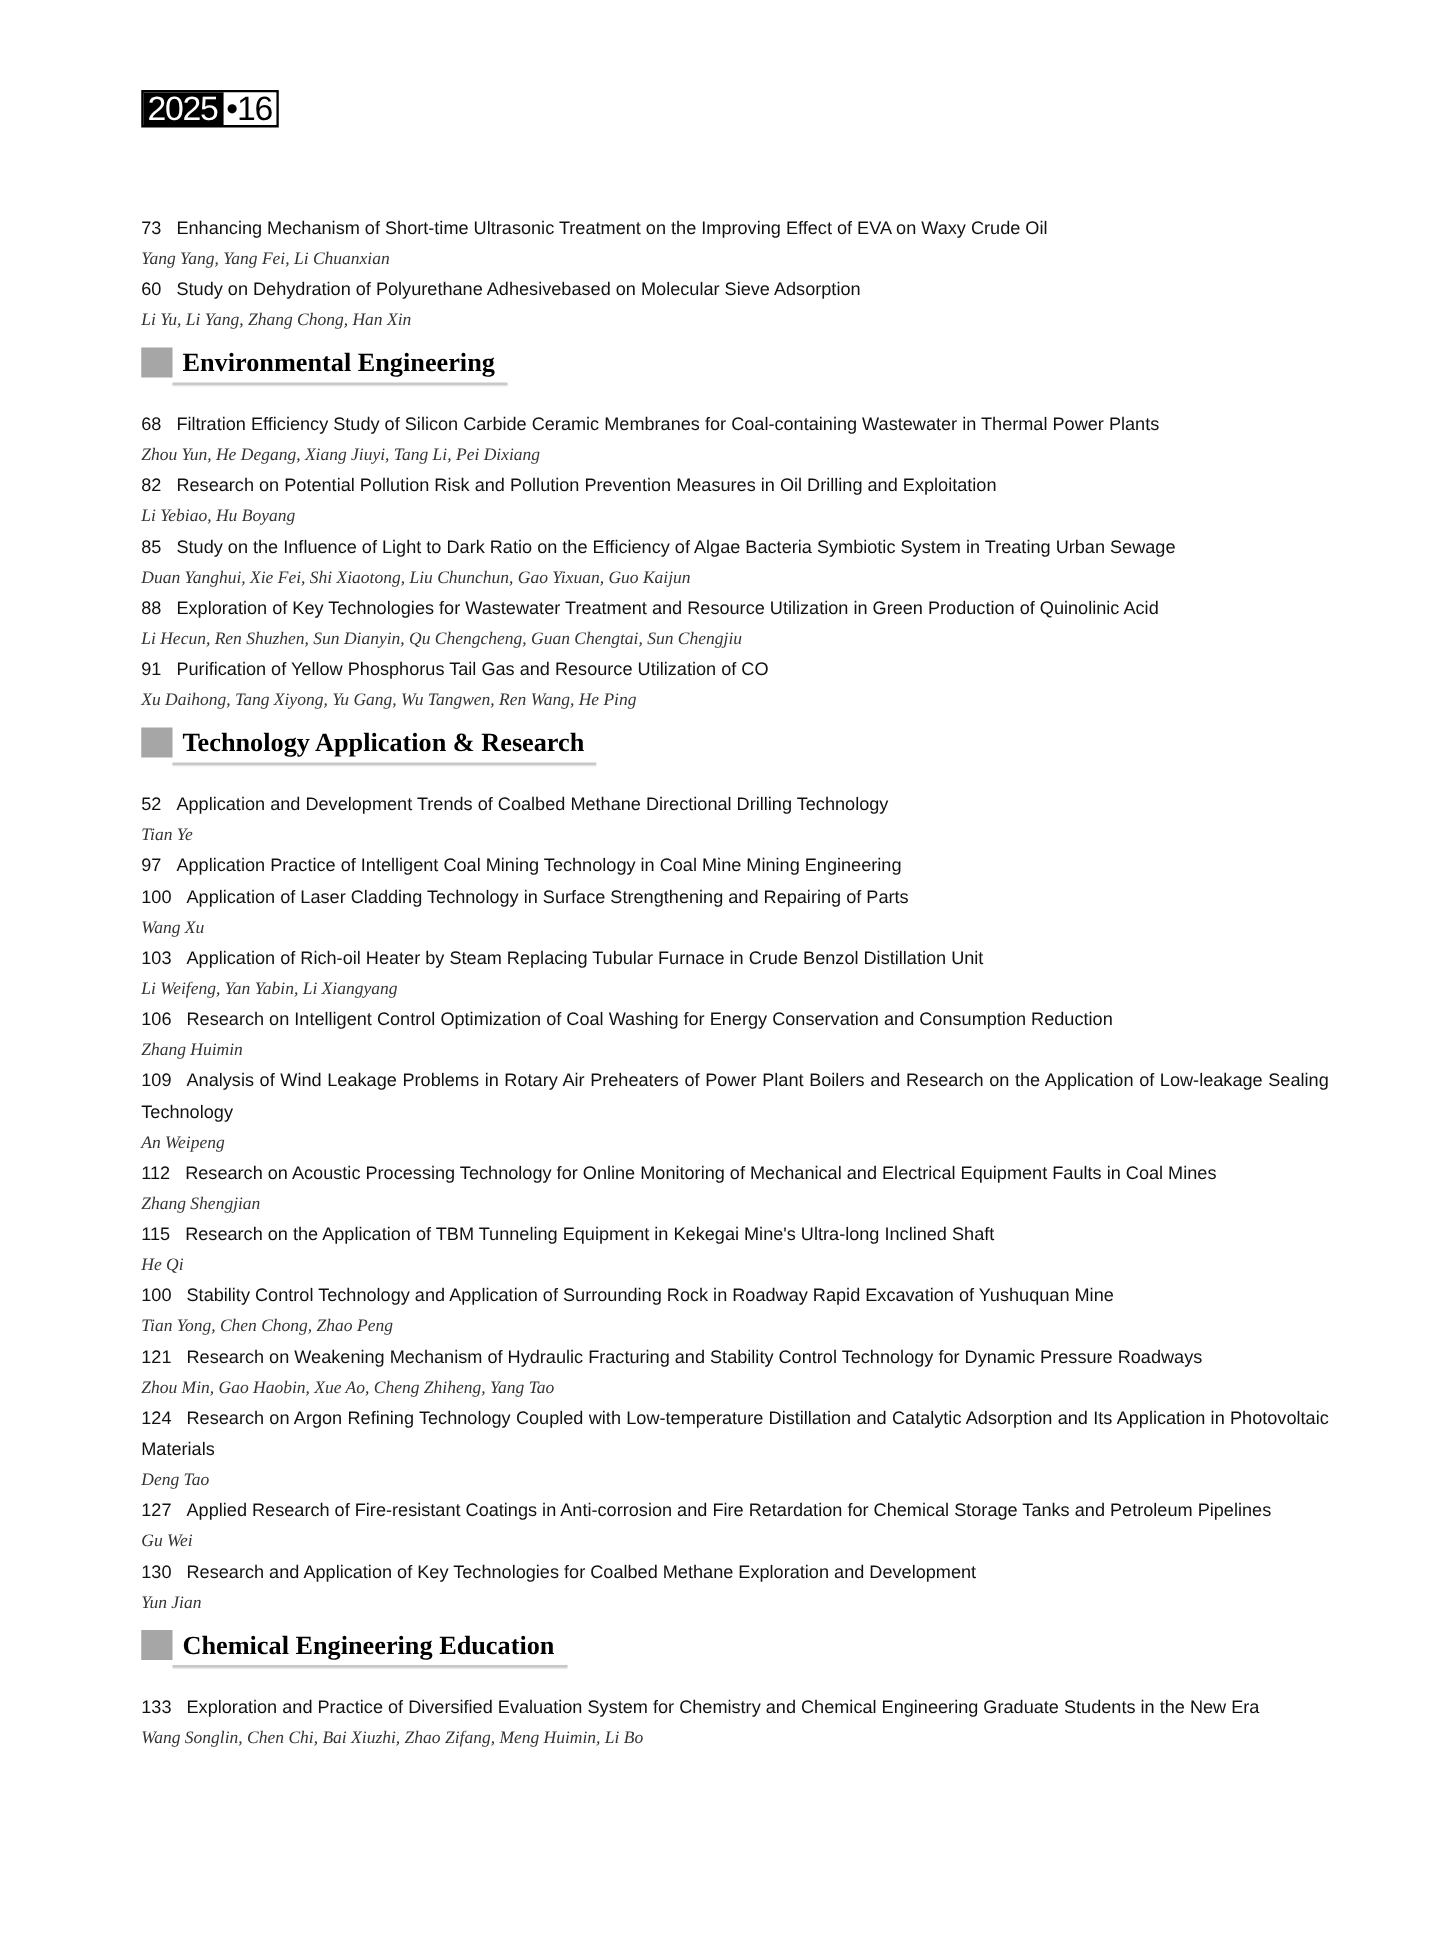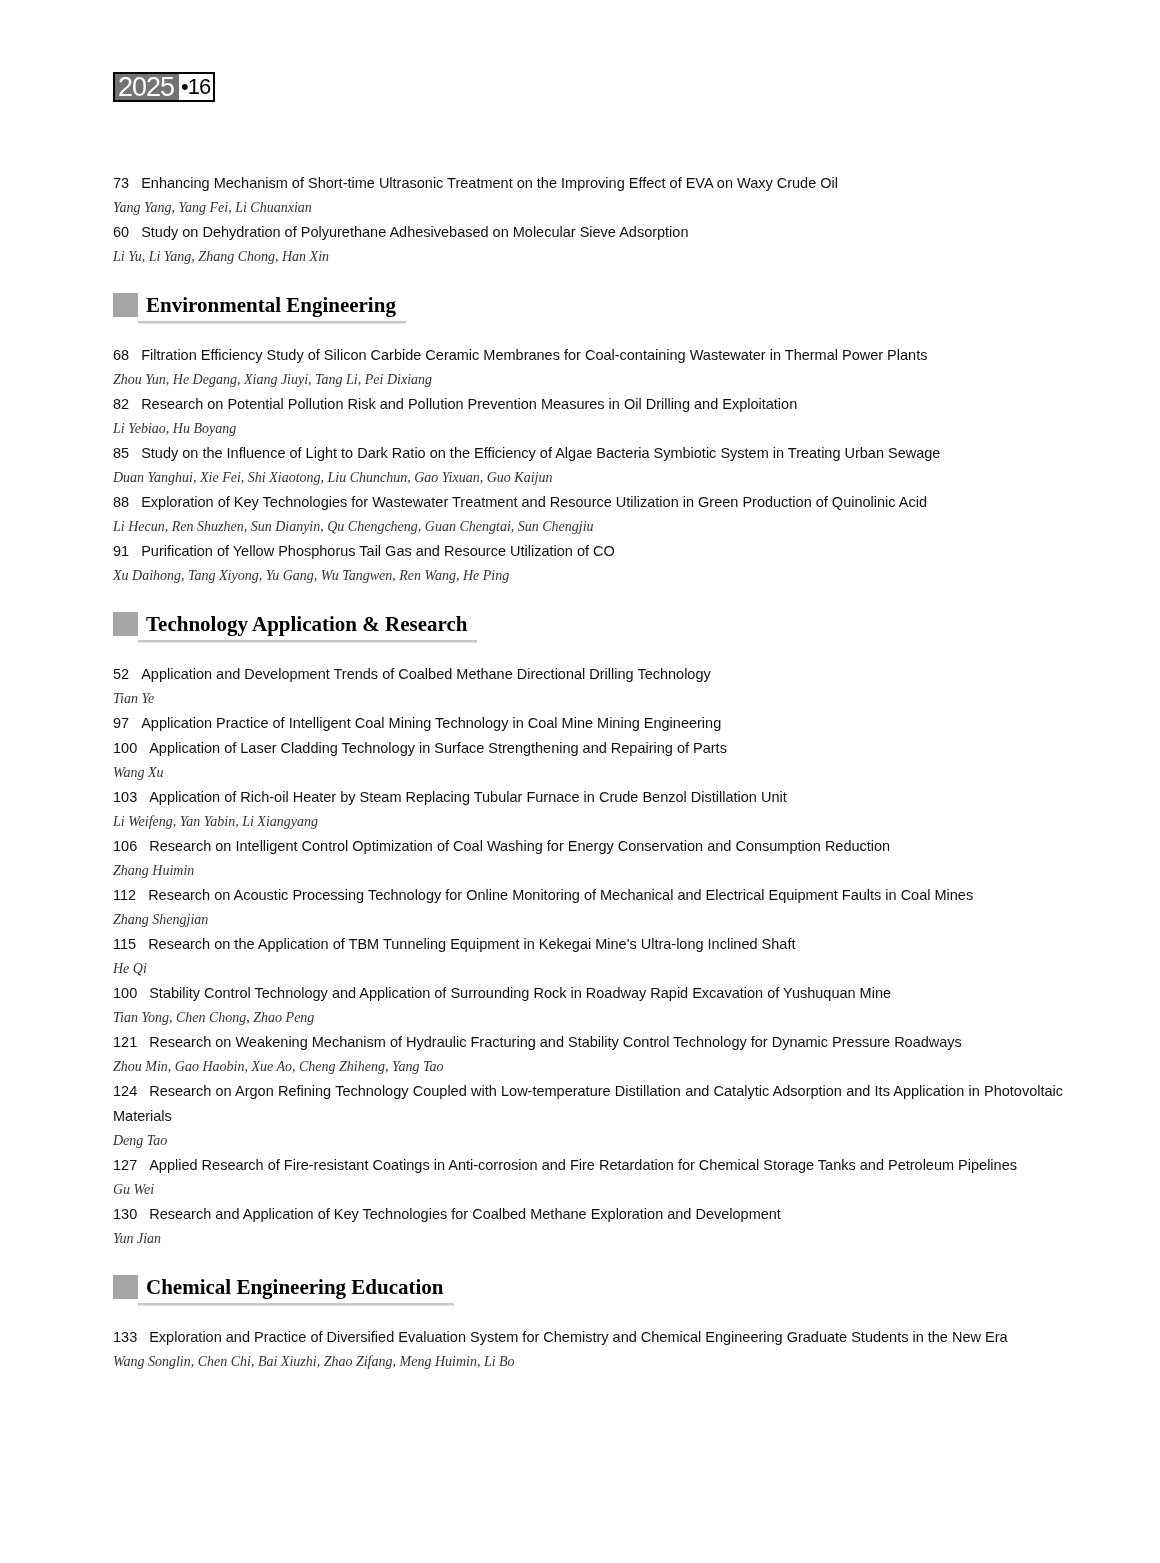--- a/index.html
+++ b/index.html
@@ -1,25 +1,25 @@
 <!DOCTYPE html>
 <html><head>
 <meta charset="utf-8">
 <style>
   html, body { margin: 0; padding: 0; background: #ffffff; }
   body { width: 1160px; height: 1563px; position: relative; overflow: hidden; color: #111; }
   .issue-badge { position: absolute; left: 113px; top: 72px; height: 30px; display: flex; align-items: stretch; border: 2px solid #000; box-sizing: border-box; }
-  .issue-year { background: #737373; color: #fff; font-family: "Liberation Sans", sans-serif; font-size: 27px; line-height: 26px; padding: 0 5px 0 3px; letter-spacing: -1px; }
-  .issue-num { background: #fff; color: #000; font-family: "Liberation Sans", sans-serif; font-size: 22px; line-height: 26px; padding: 0 3px 0 2px; letter-spacing: -1px; }
+  .issue-year { background: #000000; color: #fff; font-family: "Liberation Sans", sans-serif; font-size: 27px; line-height: 26px; padding: 0 5px 0 3px; letter-spacing: -1px; }
+  .issue-num { background: #fff; color: #000; font-family: "Liberation Sans", sans-serif; font-size: 27px; line-height: 26px; padding: 0 3px 0 2px; letter-spacing: -1px; }
   .content { position: absolute; left: 113px; top: 171px; width: 950px; }
   .entry { font-family: "Liberation Sans", sans-serif; font-size: 14.5px; }
   .title-line { line-height: 25px; text-align: justify; }
   .page-num { margin-right: 12px; }
   .authors { font-family: "Liberation Serif", serif; font-style: italic; font-size: 14px; text-align: left; line-height: 24px; color: #333; }
-  .section { display: flex; align-items: center; height: 30px; margin: 21px 0 23px 0; position: relative; }
+  .section { display: flex; align-items: center; height: 30px; margin: 6px 0 23px 0; position: relative; }
   .section-square { width: 25px; height: 24px; background: #a6a6a6; }
   .section-title { font-family: "Liberation Serif", serif; font-weight: bold; font-size: 21px; margin-left: 8px; color: #000; }
   .section-underline { position: absolute; left: 25px; bottom: -3px; height: 2px; background: #c8c8c8; box-shadow: 0 1px 1px #e0e0e0; }
 </style>
 </head>
 <body>
 
 <div class="issue-badge">
   <span class="issue-year">2025</span>
   <span class="issue-num">•16</span>
@@ -77,20 +77,24 @@
     </div>
     <div class="entry">
       <div class="title-line"><span class="page-num">103</span><span class="entry-title">Application of Rich-oil Heater by Steam Replacing Tubular Furnace in Crude Benzol Distillation Unit</span></div>
       <div class="authors">Li Weifeng, Yan Yabin, Li Xiangyang</div>
     </div>
     <div class="entry">
       <div class="title-line"><span class="page-num">106</span><span class="entry-title">Research on Intelligent Control Optimization of Coal Washing for Energy Conservation and Consumption Reduction</span></div>
       <div class="authors">Zhang Huimin</div>
     </div>
     <div class="entry">
+      <div class="title-line"><span class="page-num">109</span><span class="entry-title">Analysis of Wind Leakage Problems in Rotary Air Preheaters of Power Plant Boilers and Research on the Application of Low-leakage Sealing Technology</span></div>
+      <div class="authors">An Weipeng</div>
+    </div>
+    <div class="entry">
       <div class="title-line"><span class="page-num">112</span><span class="entry-title">Research on Acoustic Processing Technology for Online Monitoring of Mechanical and Electrical Equipment Faults in Coal Mines</span></div>
       <div class="authors">Zhang Shengjian</div>
     </div>
     <div class="entry">
       <div class="title-line"><span class="page-num">115</span><span class="entry-title">Research on the Application of TBM Tunneling Equipment in Kekegai Mine's Ultra-long Inclined Shaft</span></div>
       <div class="authors">He Qi</div>
     </div>
     <div class="entry">
       <div class="title-line"><span class="page-num">100</span><span class="entry-title">Stability Control Technology and Application of Surrounding Rock in Roadway Rapid Excavation of Yushuquan Mine</span></div>
       <div class="authors">Tian Yong, Chen Chong, Zhao Peng</div>

